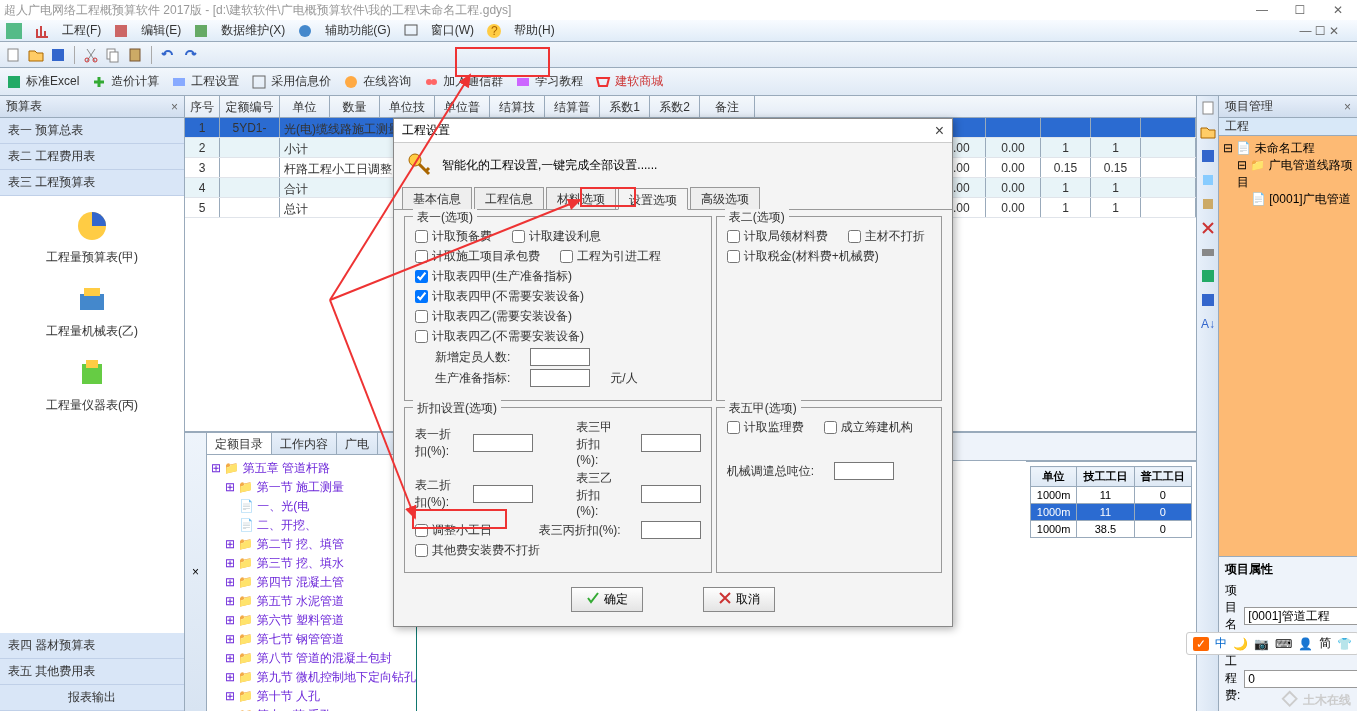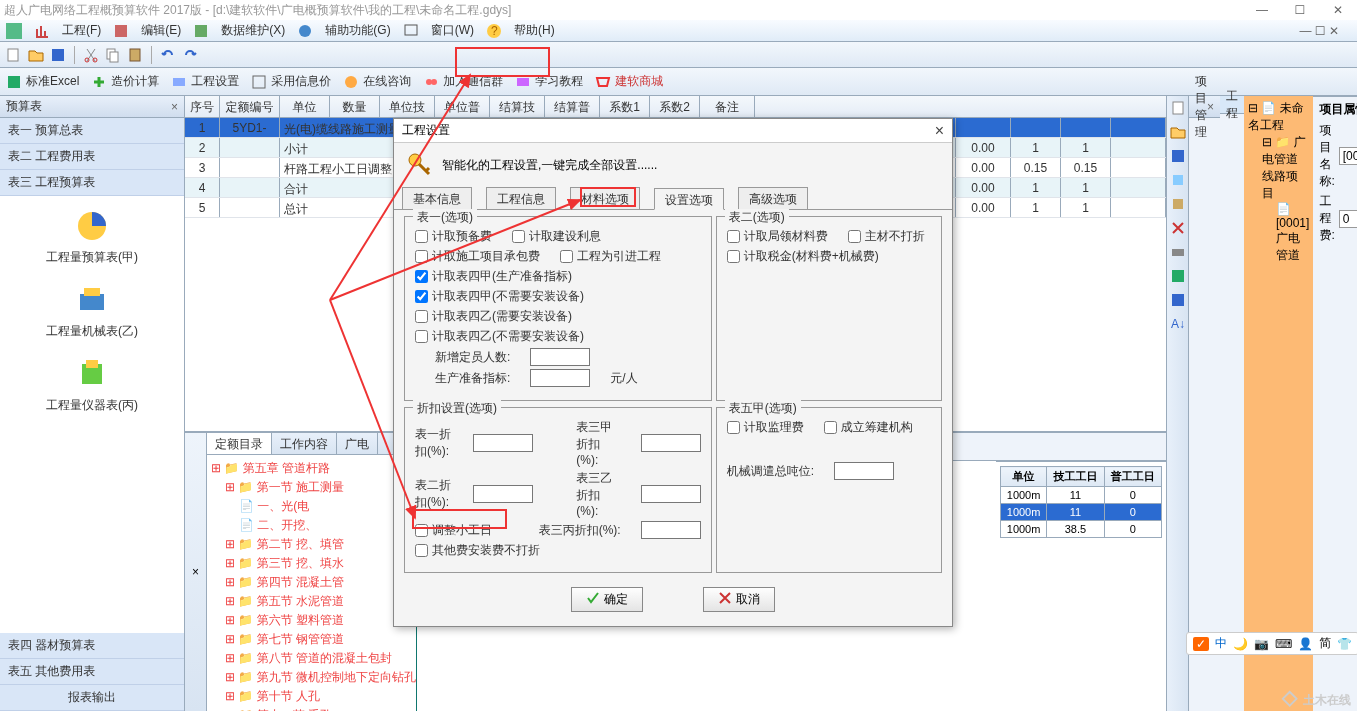--- a/index.html
+++ b/index.html
@@ -30,32 +30,32 @@
 .gc{border-right:1px solid #9ab;padding:3px 4px;text-align:center;color:#333;overflow:hidden}
 .gridbody .row{display:flex;height:20px;border-bottom:1px solid #e0e4ea}
 .gridbody .row.sel{background:#2b6bd1;color:#fff}
 .gridbody .row.alt{background:#e8f4f8}
 .bottomsplit{display:flex;height:280px;border-top:2px solid #9ab}
 .treepanel{width:210px;border-right:1px solid #0f766e;display:flex;flex-direction:column}
 .tabs{display:flex;background:linear-gradient(#e8f0fa,#d8e4f2);height:22px;border-bottom:1px solid #9ab}
 .tabs span{padding:3px 8px;border-right:1px solid #9ab;color:#333}
 .tabs span.act{background:#fff}
 .tree{flex:1;overflow:auto;padding:4px;font-size:12px;background:#fff}
-.tree .nd{white-space:nowrap;padding:1px 0;color:#ef4444}
-.rightpanel{width:169px;background:#eef3fa;border-left:1px solid #9ab;display:flex;flex-direction:row}
+.tree .nd{white-space:nowrap;padding:1px 0;color:#6d28d9}
+.rightpanel{width:139px;background:#eef3fa;border-left:1px solid #9ab;display:flex;flex-direction:column}
 .rtool{width:22px;background:linear-gradient(90deg,#e8f0fa,#d8e4f2);border-left:1px solid #9ab;display:flex;flex-direction:column;align-items:center;padding:4px 0;gap:8px}
 .rtool svg{width:16px;height:16px}
 .projtree{flex:1;background:#fdba74;padding:4px;font-size:12px}
 .dialog{position:absolute;left:393px;top:118px;width:560px;background:#f4f4f4;border:1px solid #888;box-shadow:2px 2px 8px rgba(0,0,0,.3);z-index:100}
 .dlgtitle{height:24px;background:#fff;display:flex;align-items:center;padding:0 8px;border-bottom:1px solid #ccc}
 .dlgtitle .x{margin-left:auto;font-size:16px;color:#444}
 .dlgtop{display:flex;align-items:center;padding:8px 12px;gap:8px}
 .dlgtop svg{width:28px;height:28px}
 .dlgtabs{display:flex;padding:0 8px;height:22px}
-.dlgtabs span{padding:3px 10px;border:1px solid #999;border-bottom:none;background:#eee;margin-right:14px;color:#333}
+.dlgtabs span{padding:3px 10px;border:1px solid #999;border-bottom:none;background:#eee;margin-right:2px;color:#333}
 .dlgtabs span.act{background:#f4f4f4;border-bottom:1px solid #f4f4f4;position:relative;top:1px}
 .dlgbody{padding:6px 10px;border-top:1px solid #999}
 .gbox{border:1px solid #999;margin-bottom:6px;padding:8px 10px 10px;position:relative}
 .gbox .gl{position:absolute;top:-8px;left:8px;background:#f4f4f4;padding:0 4px;color:#333}
 .frow{display:flex;gap:20px;margin:3px 0;align-items:center;color:#333}
 .cb{display:flex;align-items:center;gap:4px}
 .cb input{width:13px;height:13px}
 .tin{width:60px;height:18px;border:1px solid #777;background:#fff}
 .twocol{display:flex;gap:4px}
 .twocol>div{flex:1}
@@ -343,21 +343,21 @@
       <div class="treepanel">
         <div class="tabs">
           <span class="act">定额目录</span>
           <span>工作内容</span>
           <span>广电</span>
         </div>
         <div class="tree" id="tree">
             <div class="nd" style="padding-left: 0px;">⊞ 📁 第五章 管道杆路</div>
             <div class="nd" style="padding-left: 14px;">⊞ 📁 第一节 施工测量</div>
             <div class="nd" style="padding-left: 28px;">📄 一、光(电</div>
-            <div class="nd" style="padding-left: 28px;">📄 二、开挖、</div>
+            <div class="nd" style="padding-left: 28px; font-family: Liberation Serif, serif;">📄 二、开挖、</div>
             <div class="nd" style="padding-left: 14px;">⊞ 📁 第二节 挖、填管</div>
             <div class="nd" style="padding-left: 14px;">⊞ 📁 第三节 挖、填水</div>
             <div class="nd" style="padding-left: 14px;">⊞ 📁 第四节 混凝土管</div>
             <div class="nd" style="padding-left: 14px;">⊞ 📁 第五节 水泥管道</div>
             <div class="nd" style="padding-left: 14px;">⊞ 📁 第六节 塑料管道</div>
             <div class="nd" style="padding-left: 14px;">⊞ 📁 第七节 钢管管道</div>
             <div class="nd" style="padding-left: 14px;">⊞ 📁 第八节 管道的混凝土包封</div>
             <div class="nd" style="padding-left: 14px;">⊞ 📁 第九节 微机控制地下定向钻孔敷管</div>
             <div class="nd" style="padding-left: 14px;">⊞ 📁 第十节 人孔</div>
             <div class="nd" style="padding-left: 14px;">⊞ 📁 第十一节 手孔</div>

